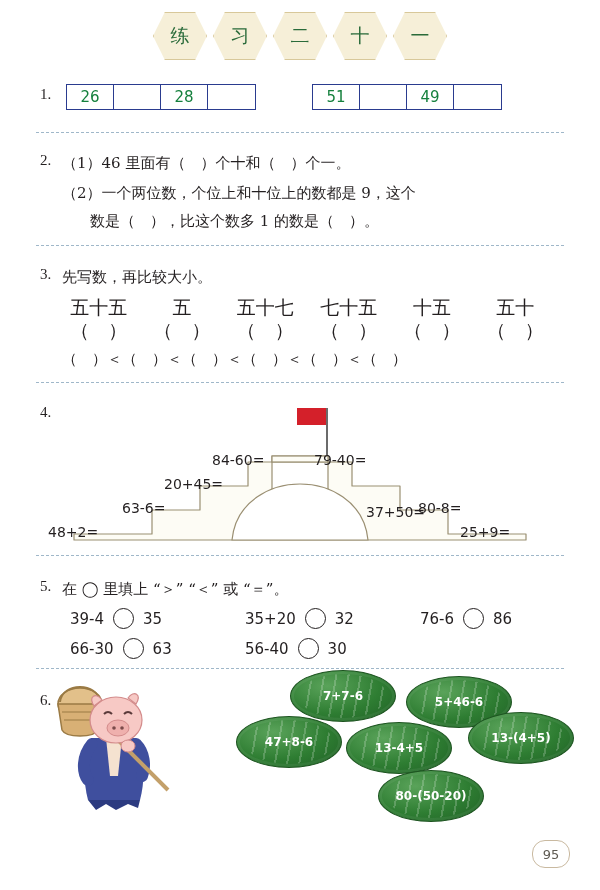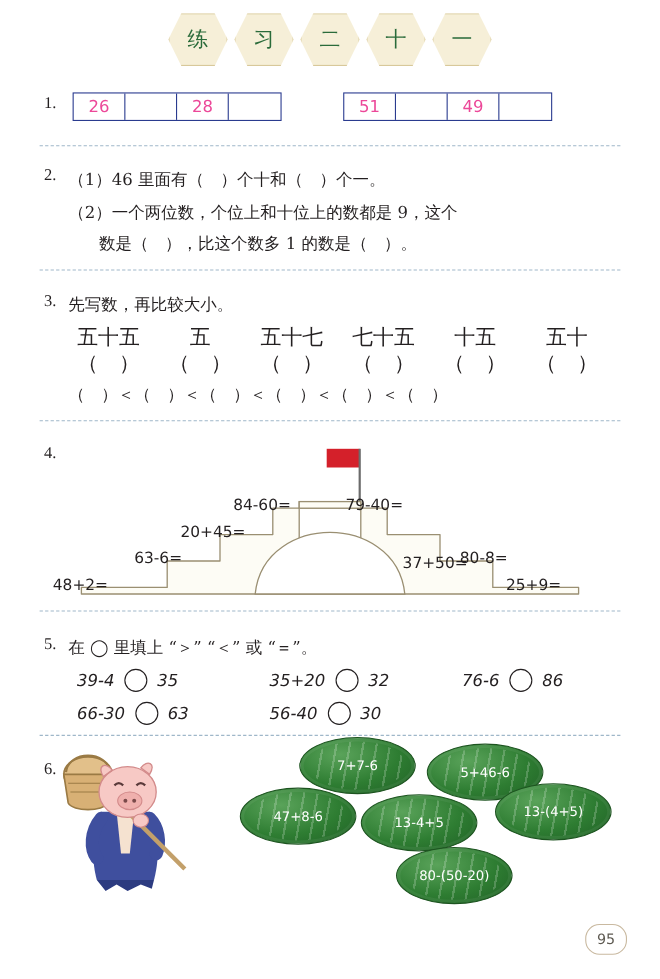--- a/index.html
+++ b/index.html
@@ -74,21 +74,21 @@
     border: 1px solid #2a3b8f;
   }
   .boxrow .cell {
     width: 47px;
     height: 24px;
     border-right: 1px solid #2a3b8f;
     display: flex;
     align-items: center;
     justify-content: center;
     font-size: 15px;
-    color: #ec4899;
+    color: #15803d;
     font-family: "DejaVu Sans", sans-serif;
     box-sizing: border-box;
   }
   .boxrow .cell:last-child { border-right: none; }
 
   
   .q3grid {
     position: absolute;
     left: 62px;
     top: 296px;
@@ -147,40 +147,40 @@
     white-space: nowrap;
   }
 
   
   .cmp-row {
     position: absolute;
     font-size: 15px;
     font-family: "DejaVu Sans", sans-serif;
     display: flex;
     align-items: center;
-    font-style: italic;
   }
   .circle {
     display: inline-block;
     width: 19px;
     height: 19px;
     border: 1px solid #231f20;
     border-radius: 50%;
     margin: 0 9px;
     vertical-align: middle;
   }
   .cmp-item { width: 175px; display: flex; align-items: center; }
 
   
   .melon-area {
     position: absolute;
-    left: 210px;
+    left: 228px;
     top: 662px;
     width: 360px;
     height: 140px;
+    font-weight: bold;
   }
   .melon {
     position: absolute;
     width: 104px;
     height: 50px;
     border-radius: 50%;
     background: radial-gradient(ellipse at 35% 30%, #5aa35a 0%, #2e7d32 55%, #1f5f25 100%);
     border: 1px solid #1d5420;
     display: flex;
     align-items: center;

